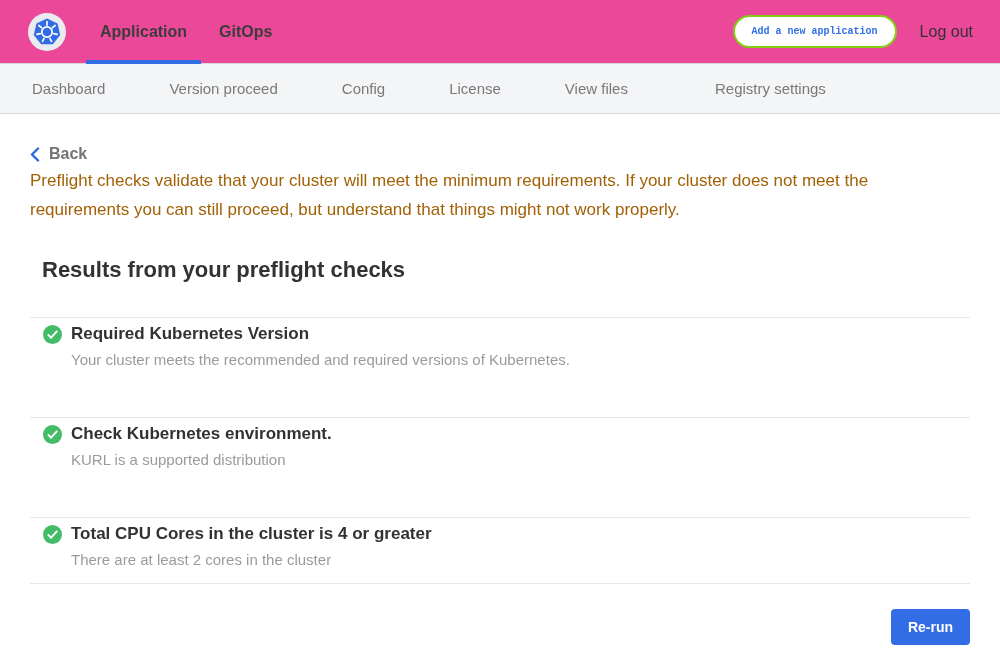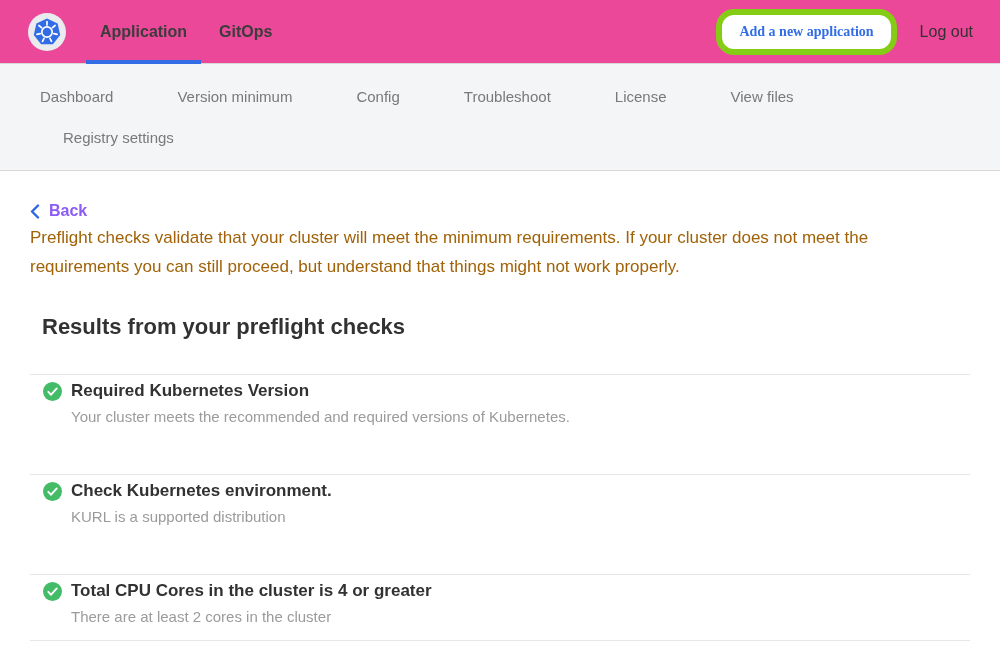--- a/index.html
+++ b/index.html
@@ -26,49 +26,49 @@
     font-size: 16px; font-weight: 600; color: #3c3c3c;
     cursor: pointer; white-space: nowrap;
   }
   .tab + .tab { margin-left: 4px; }
   .tab.active::after {
     content: ""; position: absolute; left: 0; right: 0; bottom: -1px;
     height: 4px; background: #326de6;
   }
   .topbar-right { margin-left: auto; display: flex; align-items: center; gap: 23px; }
   .add-app-btn {
-    font-family: Liberation Serif, serif;
-    font-size: 14px; font-weight: 700; color: #326de6;
-    background: #fff; border: 6px solid #84cc16; border-radius: 18px;
+    font-family: Liberation Mono, monospace;
+    font-size: 10px; font-weight: 700; color: #326de6;
+    background: #fff; border: 2px solid #84cc16; border-radius: 18px;
     padding: 9px 17px; cursor: pointer; white-space: nowrap;
   }
   .logout { font-size: 16px; color: #323232; cursor: pointer; white-space: nowrap; }
 
   
   .subnav {
     background: #f4f5f7;
     border-bottom: 1px solid #d8d8d8;
     padding: 4px 0;
   }
   .subnav ul {
-    list-style: none; margin: 8px; padding: 0;
+    list-style: none; margin: 0; padding: 0;
     display: flex; flex-wrap: wrap; align-items: flex-end;
     width: 940px;
   }
   .subnav li {
     padding: 12px 32px; font-size: 15px; color: #797979;
     cursor: pointer; white-space: nowrap;
   }
   .subnav li:last-child { margin-left: 23px; }
 
   
   .main { padding: 0 30px; }
   .back {
     display: inline-flex; align-items: center; gap: 9px;
-    margin-top: 31px; color: #8b5cf6; font-size: 16px; font-weight: 700;
+    margin-top: 31px; color: #737373; font-size: 16px; font-weight: 700;
     text-decoration: none; cursor: pointer;
   }
   .back svg { display: block; }
   h1.page-title {
     margin: 21px 0 12px; font-size: 31px; font-weight: 700;
     color: #323232; letter-spacing: -0.3px;
   }
   .page-desc {
     margin: 0; max-width: 940px;
     font-size: 17px; line-height: 29px; color: #a16207;
@@ -124,23 +124,22 @@
 
   <div class="topbar-right">
     <button class="add-app-btn">Add a new application</button>
     <span class="logout">Log out</span>
   </div>
 </header>
 
 <nav class="subnav">
   <ul>
     <li>Dashboard</li>
-    <li>Version minimum</li>
+    <li>Version proceed</li>
     <li>Config</li>
-    <li>Troubleshoot</li>
     <li>License</li>
     <li>View files</li>
     <li>Registry settings</li>
   </ul>
 </nav>
 
 <main class="main">
 
   <a class="back">
     <svg width="10" height="15" viewBox="0 0 10 15">

